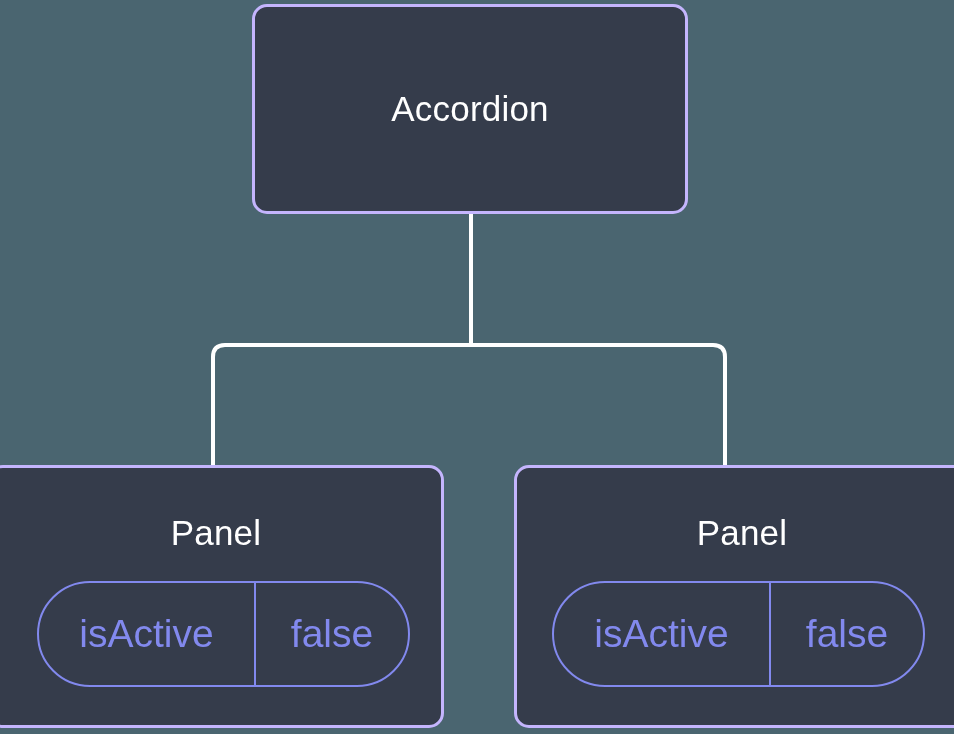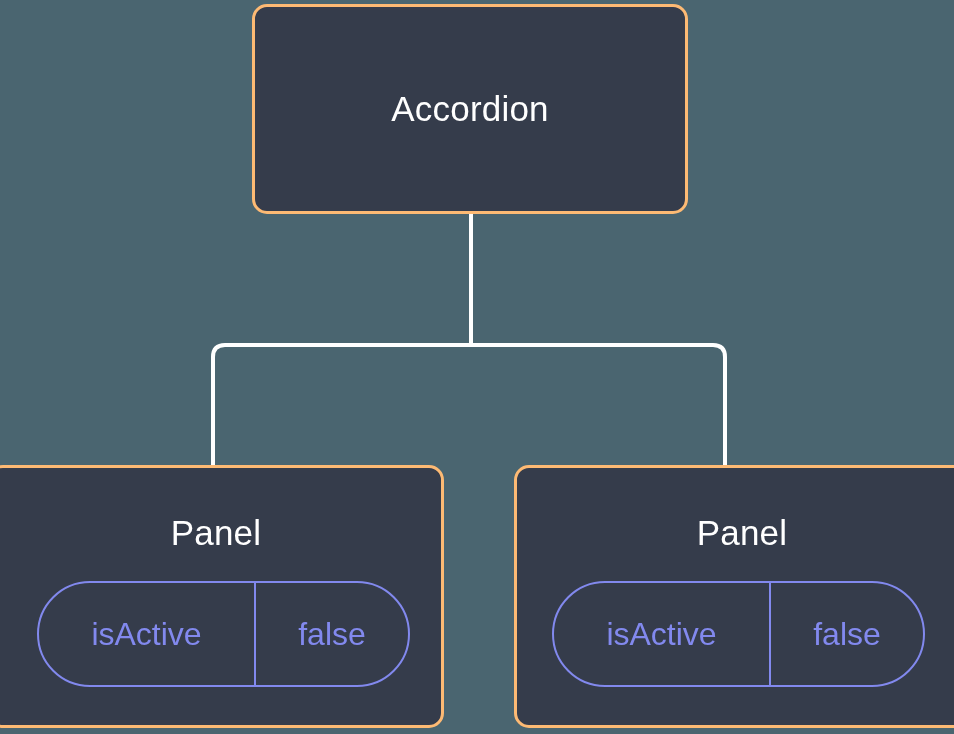--- a/index.html
+++ b/index.html
@@ -27,21 +27,21 @@
     width: 954px;
     height: 734px;
     pointer-events: none;
   }
 
   
   .node {
     position: absolute;
     box-sizing: border-box;
     background: #353c4b;
-    border: 3px solid #fdba74;
+    border: 3px solid #c4b5fd;
     border-radius: 15px;
     display: flex;
     flex-direction: column;
     align-items: center;
   }
   .node-root {
     left: 252px;
     top: 4px;
     width: 436px;
     height: 210px;
@@ -90,21 +90,21 @@
   .pill-right {
     width: 373px;
     margin-left: 26px;
     margin-right: 33px;
   }
   .pill-cell {
     display: flex;
     align-items: center;
     justify-content: center;
     color: #8289ee;
-    font-size: 32px;
+    font-size: 39px;
     line-height: 1;
     white-space: nowrap;
   }
   .pill-key {
     flex: 0 0 215px;
   }
   .pill-divider {
     width: 2px;
     background: #8289ee;
     flex: 0 0 auto;

